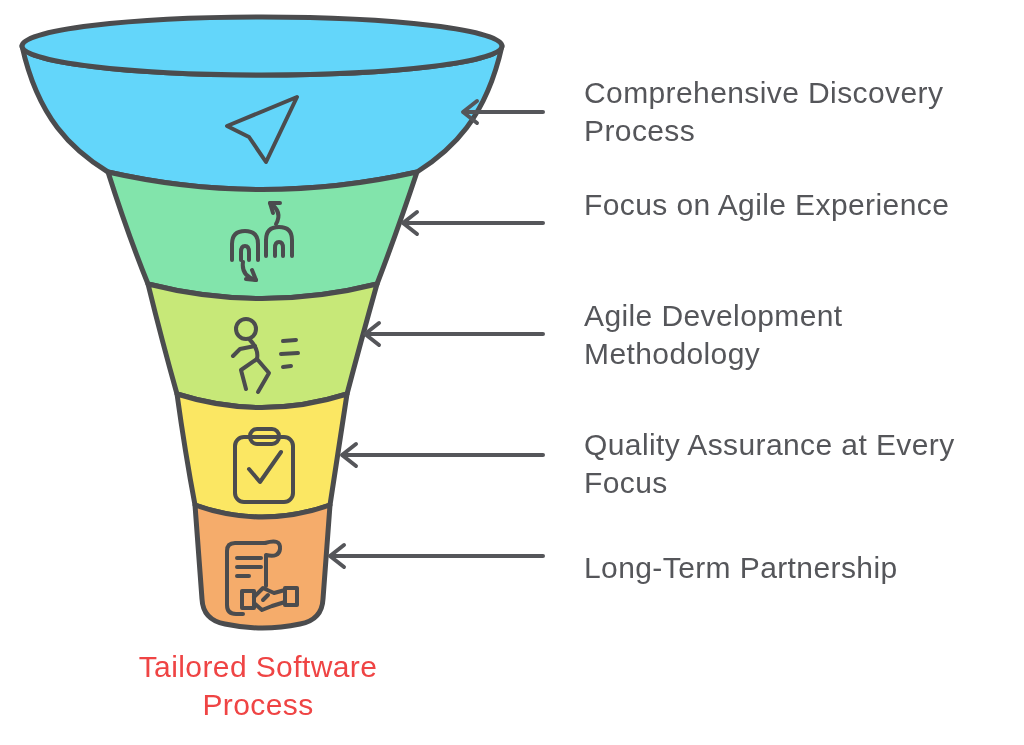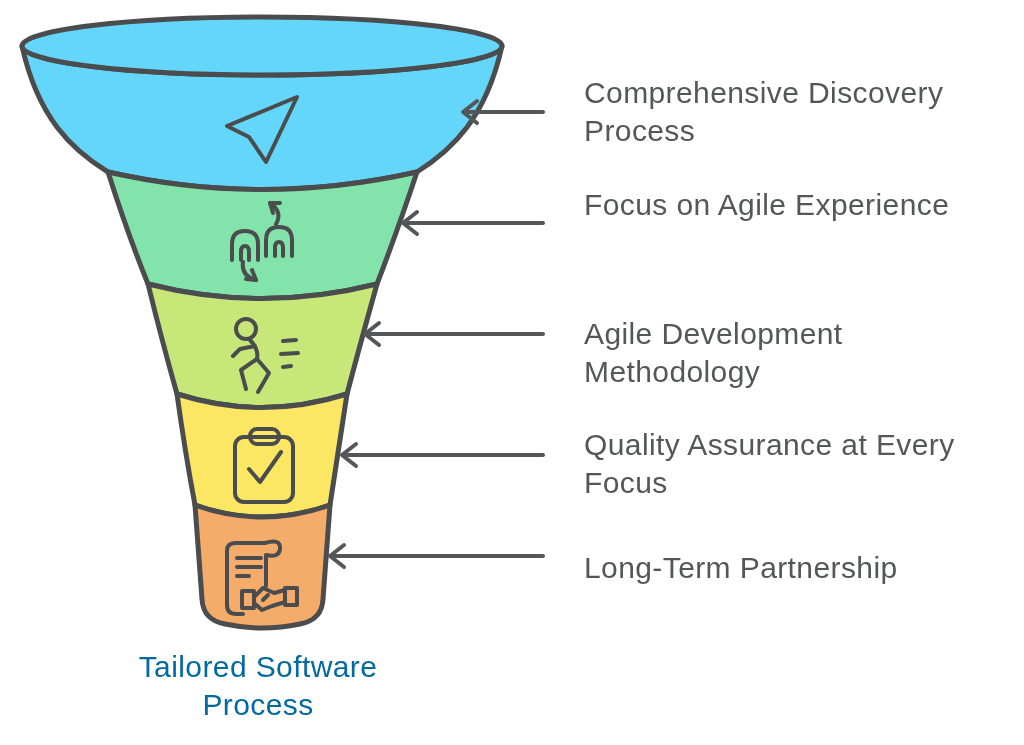--- a/index.html
+++ b/index.html
@@ -15,21 +15,21 @@
   .icon{fill:none;stroke:#4b4c4e;stroke-width:4;stroke-linecap:round;stroke-linejoin:round;}
   .arrow{stroke:#55565a;stroke-width:4;fill:none;stroke-linecap:round;stroke-linejoin:round;}
   .stage-label{
     position:absolute;left:584px;
     color:#55565a;font-size:30px;line-height:38px;
     font-weight:500;letter-spacing:.4px;white-space:nowrap;
   }
   .stage-label span{display:block;}
   .funnel-caption{
     position:absolute;left:56px;top:648px;width:404px;
-    text-align:center;color:#0369a1;font-size:30px;line-height:38px;
+    text-align:center;color:#ef4444;font-size:30px;line-height:38px;
     font-weight:500;letter-spacing:.4px;
   }
   .funnel-caption span{display:block;}
 </style>
 </head>
 <body>
 
 <div class="canvas">
 
   <svg class="diagram-svg" width="1024" height="745" viewBox="0 0 1024 745">
@@ -114,21 +114,21 @@
     </g>
   </svg>
 
   <div class="stage-label" style="top:74px">
     <span>Comprehensive Discovery</span>
     <span>Process</span>
   </div>
   <div class="stage-label" style="top:186px">
     <span>Focus on Agile Experience</span>
   </div>
-  <div class="stage-label" style="top:315px">
+  <div class="stage-label" style="top:297px">
     <span>Agile Development</span>
     <span>Methodology</span>
   </div>
   <div class="stage-label" style="top:426px">
     <span>Quality Assurance at Every</span>
     <span>Focus</span>
   </div>
   <div class="stage-label" style="top:549px">
     <span>Long-Term Partnership</span>
   </div>

